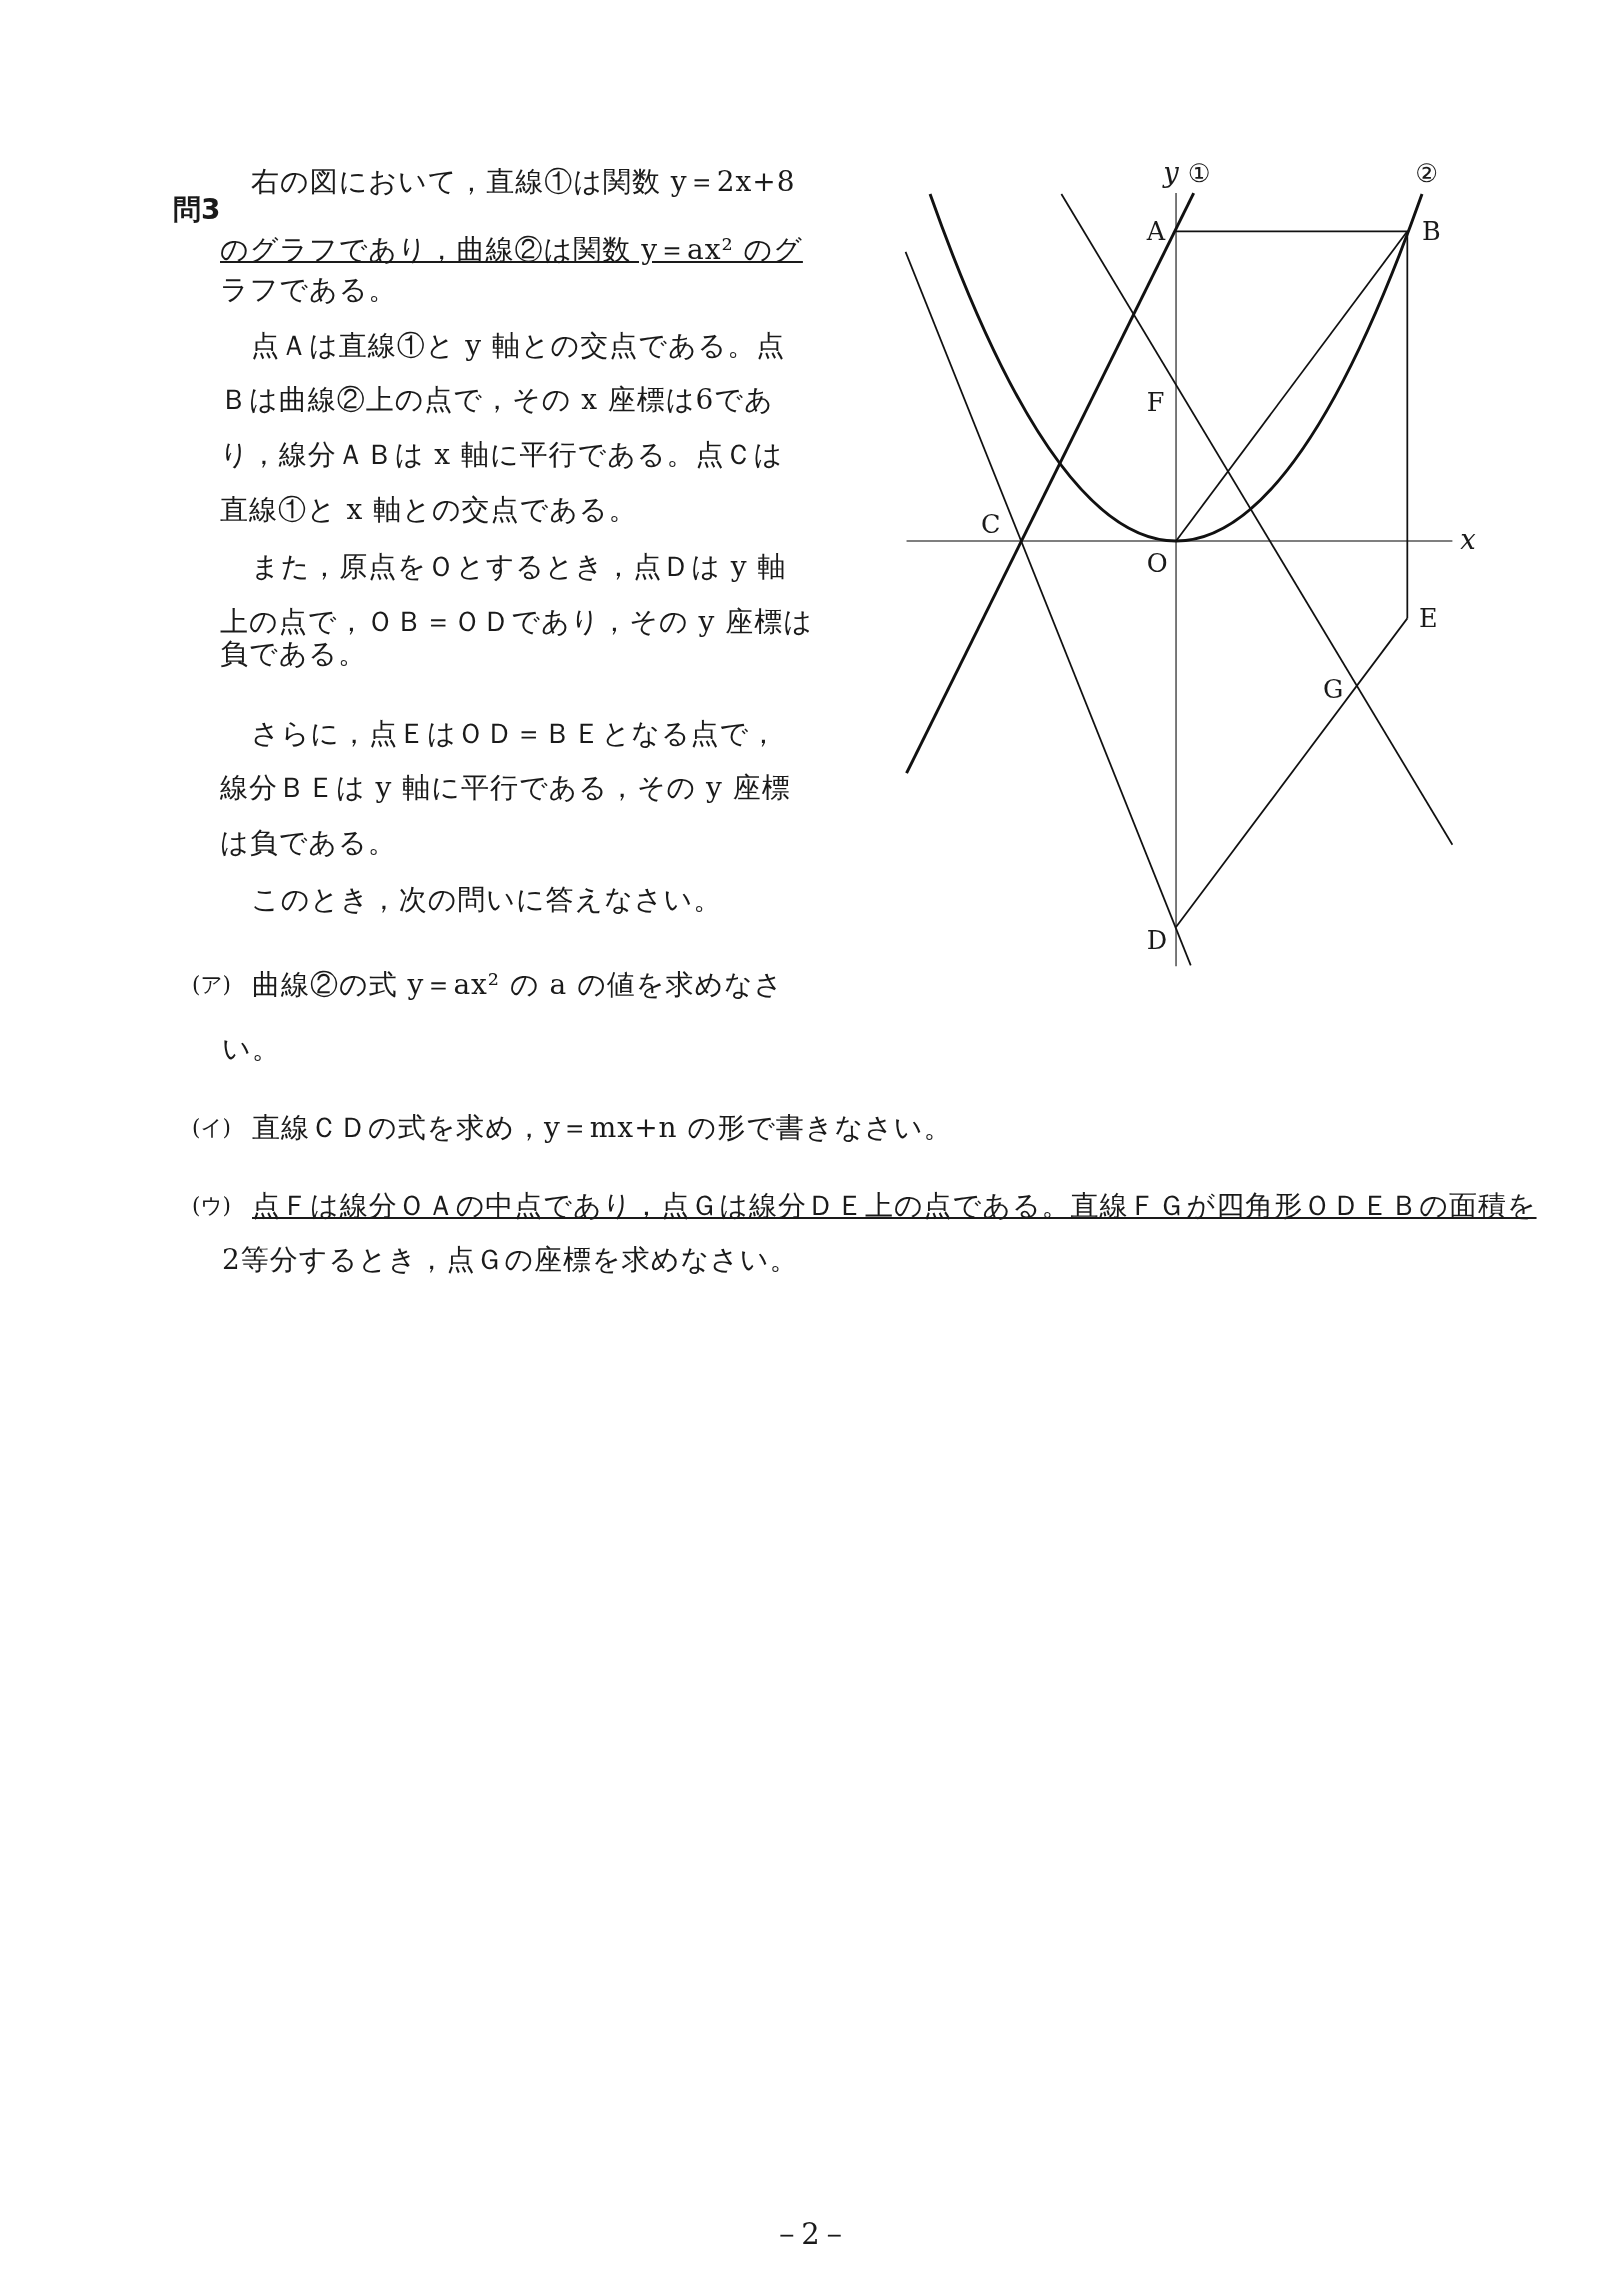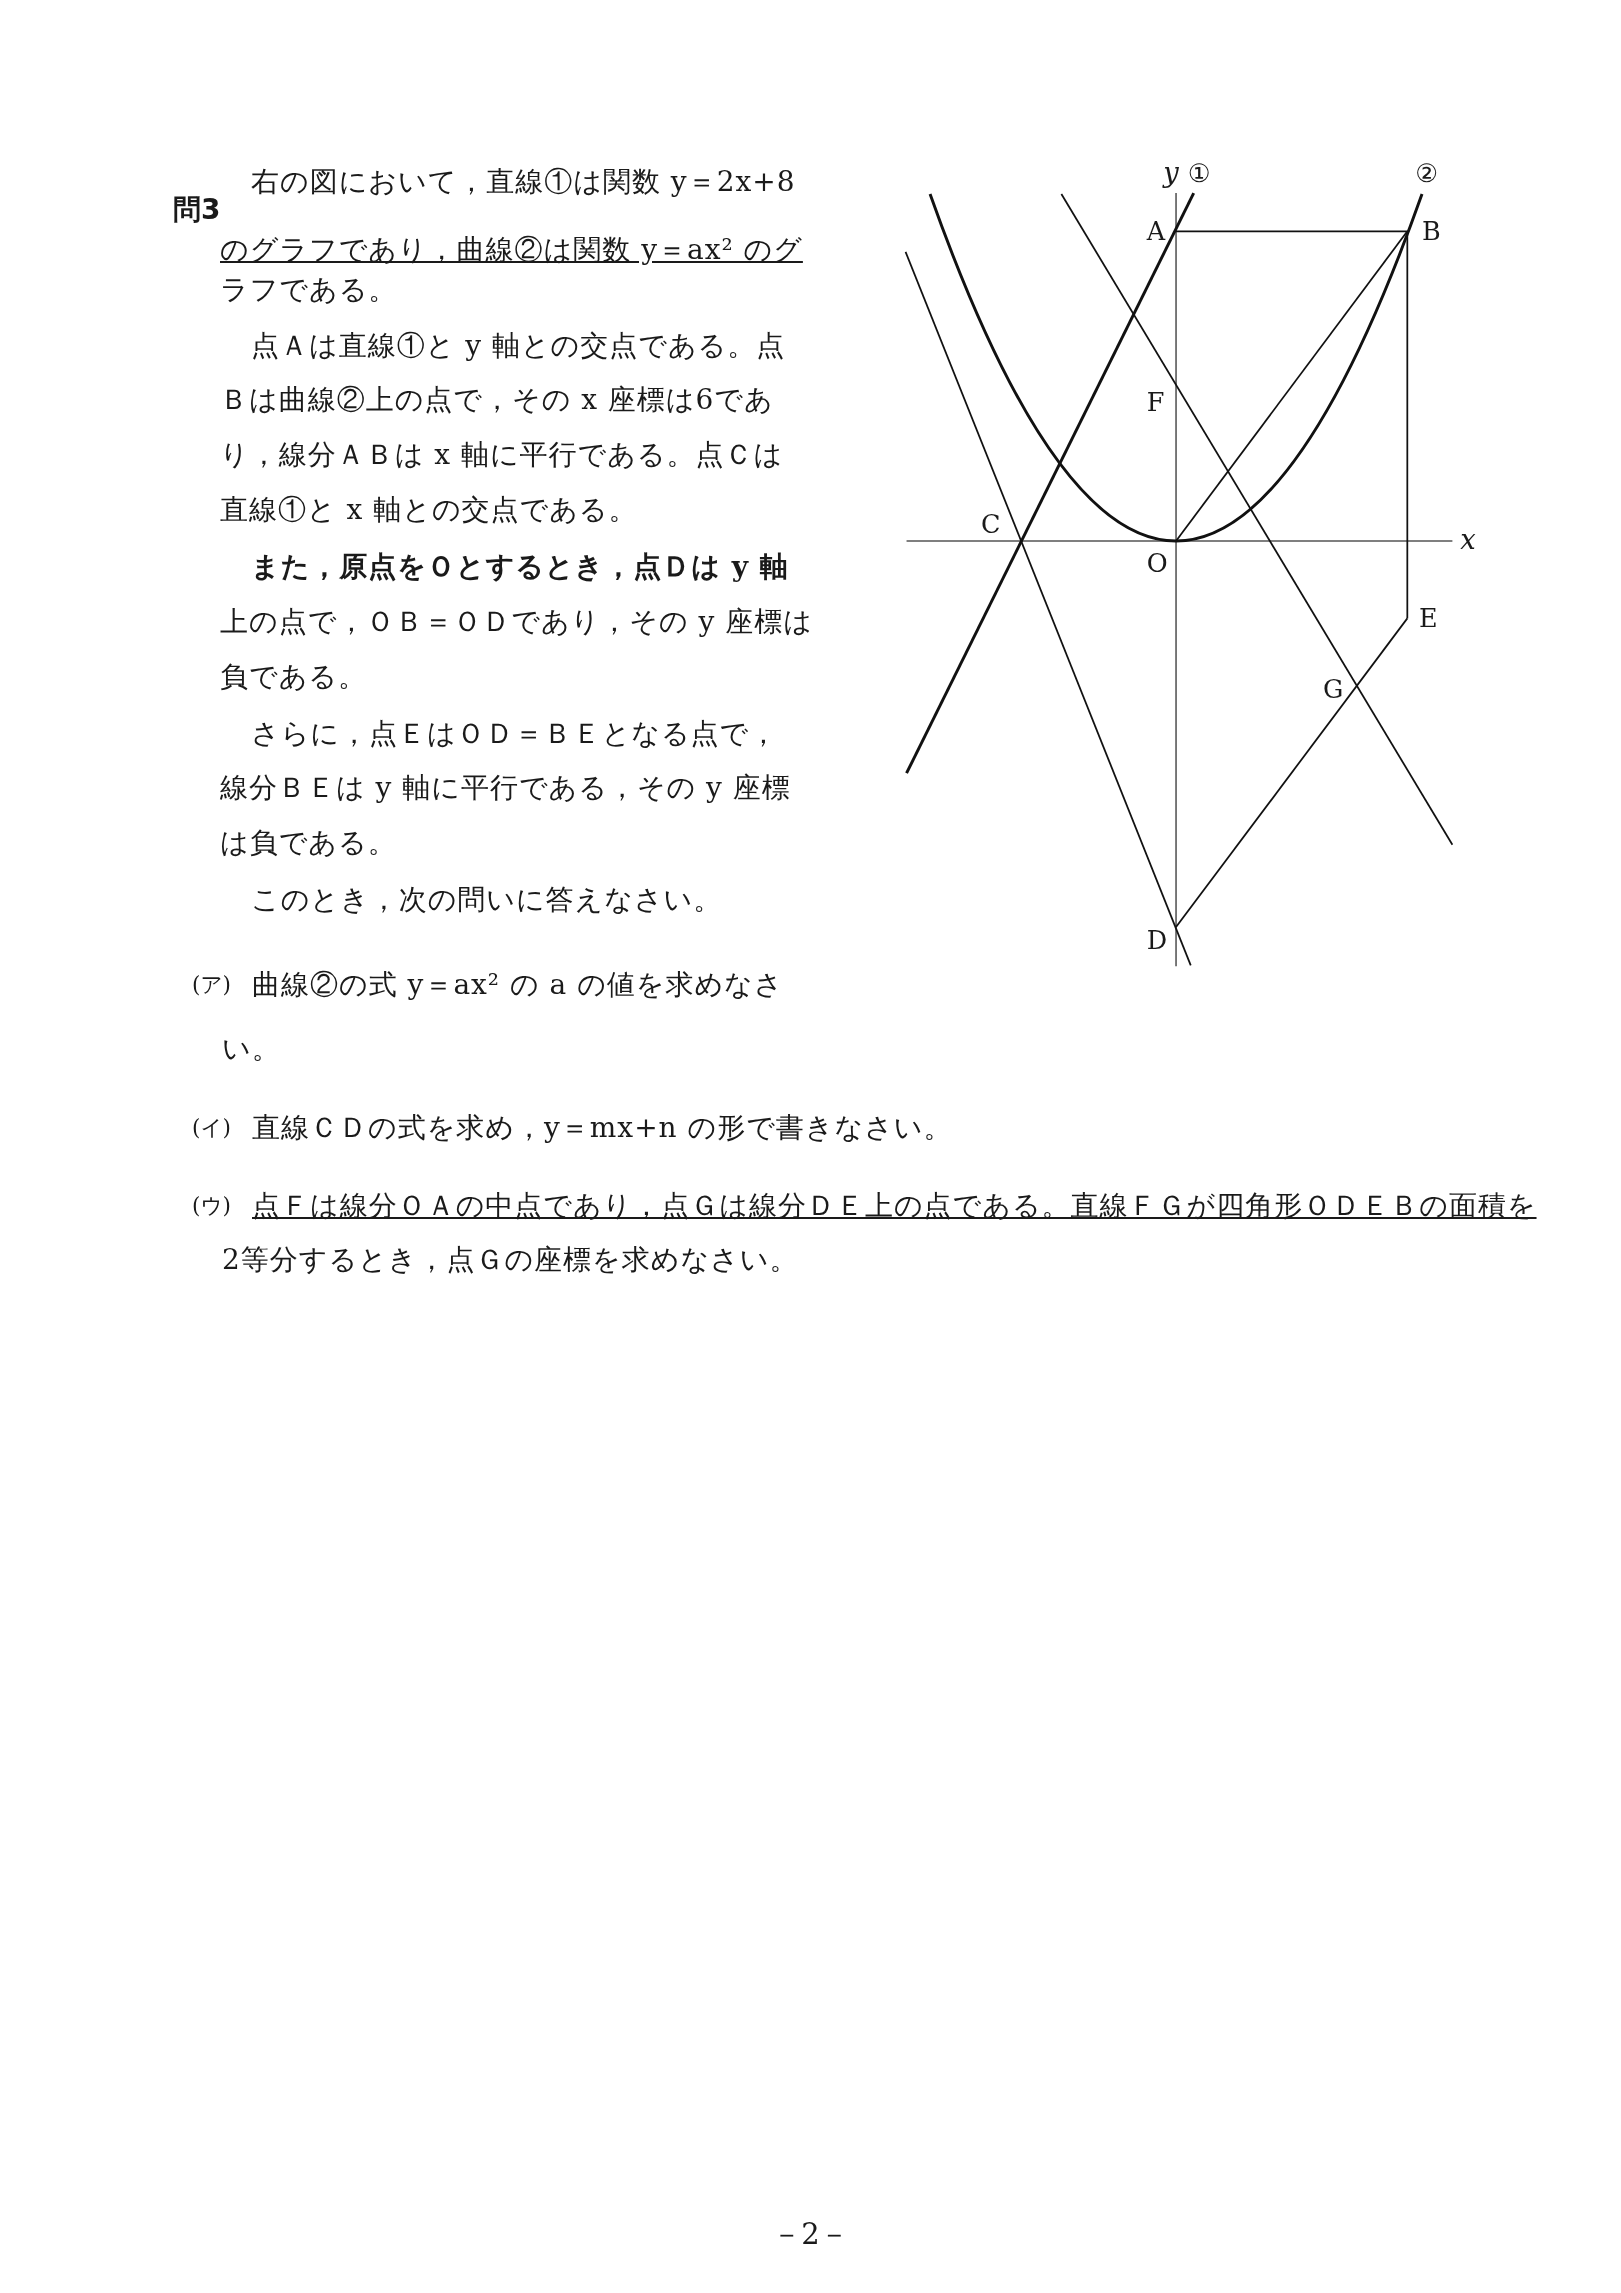--- a/index.html
+++ b/index.html
@@ -34,23 +34,23 @@
 
 <div class="qnum" style="left:173px; top:164px;">問3</div>
 
 <div class="line" style="left:251px; top:164px;">右の図において，直線①は関数 y＝2x+8</div>
 <div class="line" style="left:220px; top:232px;text-decoration:underline;">のグラフであり，曲線②は関数 y＝ax² のグ</div>
 <div class="line" style="left:220px; top:272px;">ラフである。</div>
 <div class="line" style="left:251px; top:328px;">点Ａは直線①と y 軸との交点である。点</div>
 <div class="line" style="left:220px; top:382px;">Ｂは曲線②上の点で，その x 座標は6であ</div>
 <div class="line" style="left:220px; top:437px;">り，線分ＡＢは x 軸に平行である。点Ｃは</div>
 <div class="line" style="left:220px; top:492px;">直線①と x 軸との交点である。</div>
-<div class="line" style="left:251px; top:549px;font-weight:bold;">また，原点をＯとするとき，点Ｄは y 軸</div>
+<div class="line" style="left:251px; top:549px;">また，原点をＯとするとき，点Ｄは y 軸</div>
 <div class="line" style="left:220px; top:604px;">上の点で，ＯＢ＝ＯＤであり，その y 座標は</div>
-<div class="line" style="left:220px; top:659px;">負である。</div>
+<div class="line" style="left:220px; top:636px;">負である。</div>
 <div class="line" style="left:251px; top:716px;">さらに，点ＥはＯＤ＝ＢＥとなる点で，</div>
 <div class="line" style="left:220px; top:770px;">線分ＢＥは y 軸に平行である，その y 座標</div>
 <div class="line" style="left:220px; top:825px;">は負である。</div>
 <div class="line" style="left:251px; top:882px;">このとき，次の問いに答えなさい。</div>
 
 <div class="marker" style="left:192px; top:967px;">(ア)</div>
 <div class="line" style="left:252px; top:967px;">曲線②の式 y＝ax² の a の値を求めなさ</div>
 <div class="line" style="left:222px; top:1031px;">い。</div>
 
 <div class="marker" style="left:192px; top:1110px;">(イ)</div>

